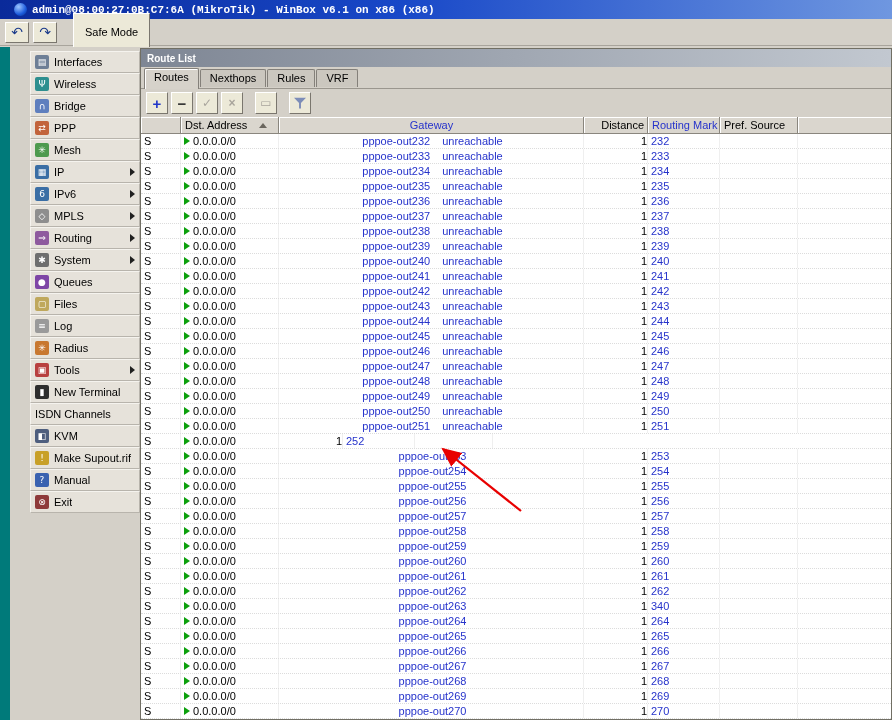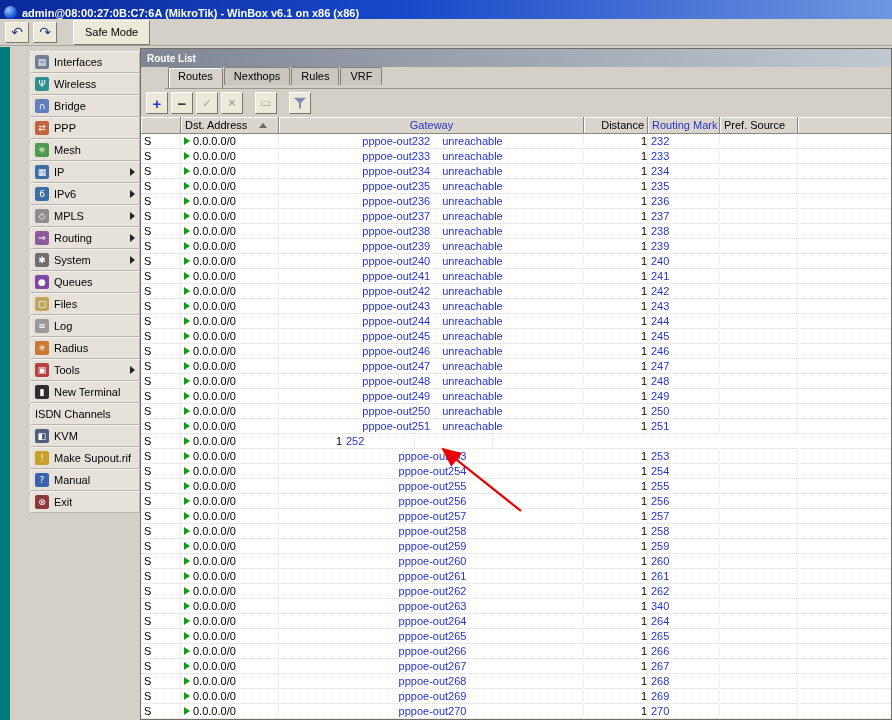--- a/index.html
+++ b/index.html
@@ -1,48 +1,48 @@
 <!DOCTYPE html>
 <html><head>
 <meta charset="utf-8">
 <style>
   * { margin:0; padding:0; box-sizing:border-box; }
   html,body { width:892px; height:720px; overflow:hidden; }
   body { font-family:"Liberation Sans","DejaVu Sans",sans-serif; font-size:11px; background:#D4D0C8; position:relative; color:#000; }
   .screen { position:relative; width:892px; height:720px; }
 
   
-  .titlebar { height:19px; background:linear-gradient(90deg,#0A2A9A 0%,#1848C8 45%,#6F97E0 100%); display:flex; align-items:flex-end; padding:0 4px; gap:5px; }
+  .titlebar { height:19px; background:linear-gradient(90deg,#0A2A9A 0%,#1848C8 45%,#6F97E0 100%); display:flex; align-items:center; padding:0 14px; gap:5px;font-family:Liberation Mono, monospace; }
   .app-icon { width:13px; height:13px; border-radius:50%; background:radial-gradient(circle at 35% 30%,#9EC6FF,#1A5ADC 60%,#062A80); flex:0 0 auto; }
   .title-text { color:#FFFFFF; font-weight:bold; font-size:11px; white-space:nowrap; }
 
   
   .toolbar { height:27px; display:flex; align-items:center; gap:4px; padding:0 5px; background:#D4D0C8; border-bottom:1px solid #A8A49C; }
   .bevel { background:#ECE9D8; border:1px solid; border-color:#FFFFFF #7A766E #7A766E #FFFFFF; cursor:default; }
   .tb-btn { width:24px; height:21px; display:flex; align-items:center; justify-content:center; font-size:14px; color:#1A3A8A; font-family:"DejaVu Sans",sans-serif; }
-  .safe-mode { margin-left:12px; height:25px; padding:0 11px; font-size:11px; display:flex; align-items:center; }
+  .safe-mode { margin-left:12px; height:38px; padding:0 11px; font-size:11px; display:flex; align-items:center; }
 
   
   .main { position:absolute; top:47px; left:0; right:0; bottom:0; display:flex; }
   .desktop-strip { width:10px; background:#007A7A; position:relative; flex:0 0 auto; }
 
   
   .sidebar { width:130px; background:#D4D0C8; padding:4px 0 0 20px; flex:0 0 auto; }
   .sb-item { width:110px; height:22px; display:flex; align-items:center; gap:5px; padding:0 4px; background:#E6E2DA; border:1px solid; border-color:#F5F3EE #B8B4AC #B8B4AC #F5F3EE; }
   .sb-label { white-space:nowrap; overflow:hidden; }
   .sb-icon { width:14px; height:14px; border-radius:2px; color:#FFFFFF; font-size:9px; line-height:14px; text-align:center; flex:0 0 auto; font-family:"DejaVu Sans",sans-serif; }
   .sb-arrow { margin-left:auto; width:0; height:0; border-top:4px solid transparent; border-bottom:4px solid transparent; border-left:5px solid #202020; flex:0 0 auto; }
 
   
   .content { flex:1; position:relative; background:#D4D0C8; }
   .window { position:absolute; top:1px; left:0; right:0; bottom:0; border:1px solid #716F64; display:flex; flex-direction:column; background:#D4D0C8; }
   .win-titlebar { height:18px; background:linear-gradient(90deg,#7E8694,#C2C8D0); display:flex; align-items:center; padding:0 6px; flex:0 0 auto; }
   .win-title { color:#FFFFFF; font-weight:bold; font-size:10px; }
 
-  .tabs { display:flex; align-items:flex-start; height:22px; padding:0 3px; border-bottom:1px solid #9A968E; flex:0 0 auto;margin-left:24px; }
+  .tabs { display:flex; align-items:center; height:22px; padding:0 3px; border-bottom:1px solid #9A968E; flex:0 0 auto; }
   .tab { height:18px; padding:2px 9px 0; margin-right:1px; background:#CBC7BF; border:1px solid #84807A; border-bottom:none; border-radius:2px 2px 0 0; white-space:nowrap; }
   .tab.active { height:21px; background:#D6D2CA; box-shadow:inset 1px 1px 0 #FFFFFF; margin-bottom:-1px; z-index:2; position:relative; }
 
   .win-toolbar { height:28px; display:flex; align-items:center; gap:3px; padding:0 5px; flex:0 0 auto; background:#D4D0C8; }
   .wtb { width:22px; height:22px; display:flex; align-items:center; justify-content:center; }
   .wtb.gap { margin-left:9px; }
   .g-plus { color:#2238C8; font-weight:bold; font-size:15px; line-height:1; }
   .g-minus { color:#303030; font-weight:bold; font-size:15px; line-height:1; }
   .g-dim { color:#A8A49C; font-weight:bold; font-size:12px; line-height:1; }
   .funnel { width:12px; height:12px; background:#7D8DB8; clip-path:polygon(0% 6%,100% 6%,58% 50%,58% 95%,42% 95%,42% 50%); }

